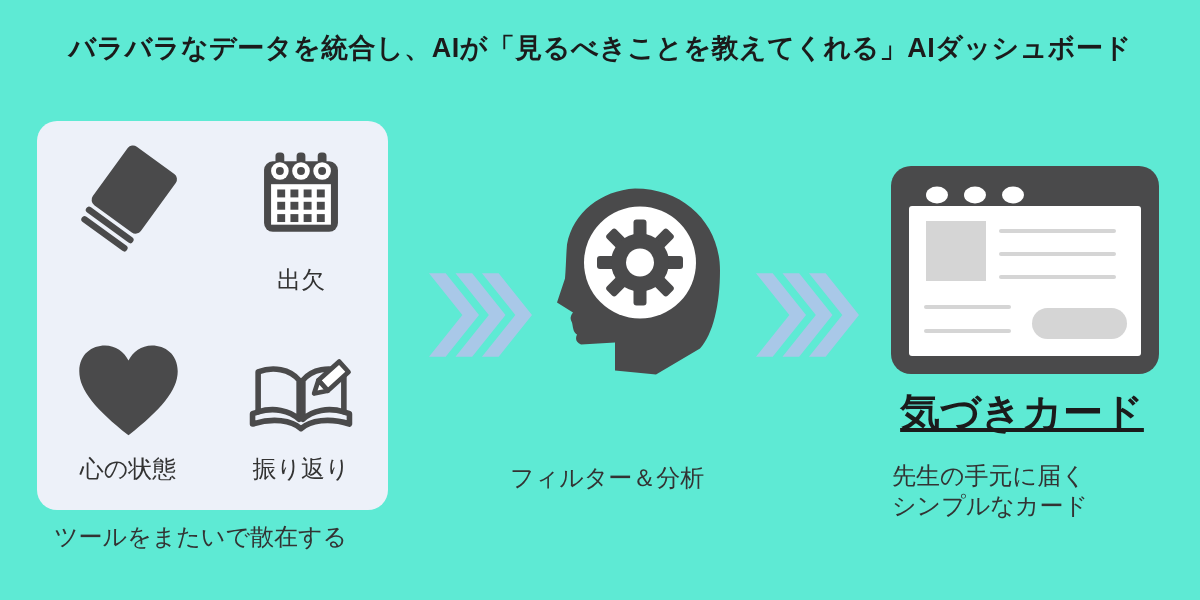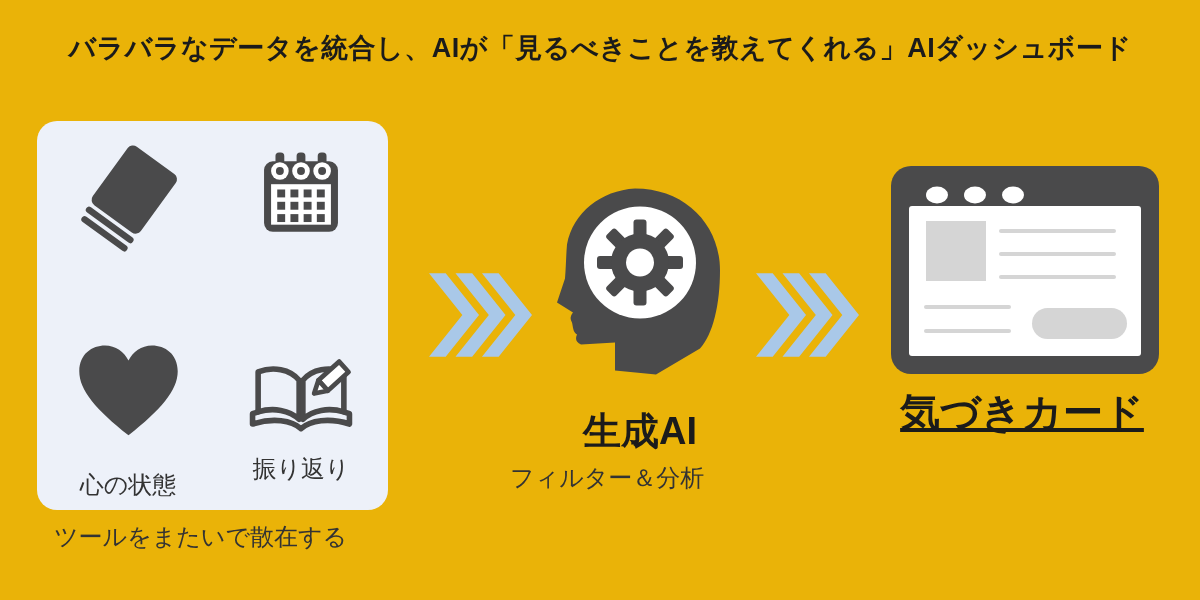--- a/index.html
+++ b/index.html
@@ -7,21 +7,21 @@
     --arrow-blue:#a9c8e8;
     --panel-bg:#edf1f9;
     --placeholder:#d5d5d5;
     --text-dark:#1b1b1b;
     --text-body:#333333;
   }
   *{margin:0;padding:0;box-sizing:border-box;}
   html,body{background:#ffffff;}
   body{font-family:"Liberation Sans","DejaVu Sans",sans-serif;}
   .stage{
-    position:relative;width:1200px;height:600px;background:#eab308;overflow:hidden;
+    position:relative;width:1200px;height:600px;background:#5eead4;overflow:hidden;
   }
   .abs{position:absolute;}
   .title{
     top:30px;left:0;width:1200px;text-align:center;
     font-size:27px;font-weight:700;color:var(--text-dark);letter-spacing:.5px;
   }
   .panel{
     left:37px;top:121px;width:351px;height:389px;
     background:var(--panel-bg);border-radius:20px;
   }
@@ -85,27 +85,28 @@
           <rect x="38" y="60" width="9" height="9"></rect>
           <rect x="53" y="60" width="9" height="9"></rect>
           <rect x="68" y="60" width="9" height="9"></rect>
         <rect x="23" y="74" width="9" height="9"></rect>
           <rect x="38" y="74" width="9" height="9"></rect>
           <rect x="53" y="74" width="9" height="9"></rect>
           <rect x="68" y="74" width="9" height="9"></rect>
       </g>
     </svg>
   </div>
+  <div class="abs cell-label" style="left:221px;top:264px;width:160px;">出欠</div>
 
   <div class="abs icon" style="left:75px;top:343px;width:107px;height:97px;">
     <svg viewBox="0 0 100 90">
       <path class="dark" d="M50 86 C20 62 4 44 4 26 C4 10 16 2 28 2 C38 2 46 8 50 16 C54 8 62 2 72 2 C84 2 96 10 96 26 C96 44 80 62 50 86 Z"></path>
     </svg>
   </div>
-  <div class="abs cell-label" style="left:38px;top:453px;width:180px;margin-top:16px;">心の状態</div>
+  <div class="abs cell-label" style="left:38px;top:453px;width:180px;">心の状態</div>
 
   <div class="abs icon" style="left:246px;top:356px;width:110px;height:82px;">
     <svg viewBox="0 0 112 88" stroke-linejoin="round" stroke-linecap="round">
       <path class="stroke-dark" stroke-width="6" d="M54 26 C44 14 26 11 10 17 L10 60 C26 55 44 58 54 68 Z"></path>
       <path class="stroke-dark" stroke-width="6" d="M58 26 C68 14 86 11 102 17 L102 60 C86 55 68 58 58 68 Z"></path>
       <path class="stroke-dark" stroke-width="6" d="M10 60 L4 62 L4 73 C26 66 46 69 56 78 C66 69 86 66 108 73 L108 62 L102 60"></path>
       <g transform="translate(97 6) rotate(48)">
         <rect x="0" y="0" width="15" height="30" fill="#ffffff" stroke="var(--icon-dark)" stroke-width="5"></rect>
         <path d="M0 30 L7.5 43 L15 30 Z" fill="#ffffff" stroke="var(--icon-dark)" stroke-width="5"></path>
       </g>
@@ -137,21 +138,20 @@
         <rect class="dark" x="76.5" y="33" width="13" height="20" rx="3" transform="rotate(180 83 76)"></rect>
         <rect class="dark" x="76.5" y="33" width="13" height="20" rx="3" transform="rotate(225 83 76)"></rect>
         <rect class="dark" x="76.5" y="33" width="13" height="20" rx="3" transform="rotate(270 83 76)"></rect>
         <rect class="dark" x="76.5" y="33" width="13" height="20" rx="3" transform="rotate(315 83 76)"></rect>
         <circle class="dark" cx="83" cy="76" r="29"></circle>
         <circle cx="83" cy="76" r="14" fill="#ffffff"></circle>
       </g>
     </svg>
   </div>
 
-  <div class="abs stage-title" style="left:520px;top:406px;width:240px;">生成AI</div>
   <div class="abs stage-sub" style="left:510px;top:463px;width:260px;">フィルター＆分析</div>
 
   <div class="abs icon" style="left:756px;top:272px;width:103px;height:86px;">
     <svg viewBox="0 0 105 85">
       <path class="blue" d="M0 0 H17 L51 42.5 L17 85 H0 L34 42.5 Z"></path>
       <path class="blue" transform="translate(27 0)" d="M0 0 H17 L51 42.5 L17 85 H0 L34 42.5 Z"></path>
       <path class="blue" transform="translate(54 0)" d="M0 0 H17 L51 42.5 L17 85 H0 L34 42.5 Z"></path>
     </svg>
   </div>
 
@@ -166,14 +166,18 @@
       <rect class="ph" x="108" y="63" width="117" height="4" rx="2"></rect>
       <rect class="ph" x="108" y="86" width="117" height="4" rx="2"></rect>
       <rect class="ph" x="108" y="109" width="117" height="4" rx="2"></rect>
       <rect class="ph" x="33" y="139" width="87" height="4" rx="2"></rect>
       <rect class="ph" x="33" y="163" width="87" height="4" rx="2"></rect>
       <rect class="ph" x="141" y="142" width="95" height="31" rx="15.5"></rect>
     </svg>
   </div>
 
   <div class="abs stage-title right" style="left:872px;top:385px;width:300px;text-decoration:underline;">気づきカード</div>
+  <div class="abs stage-sub" style="left:892px;top:461px;width:260px;">
+    <div>先生の手元に届く</div>
+    <div>シンプルなカード</div>
+  </div>
 
 </div>
 
 </body></html>

